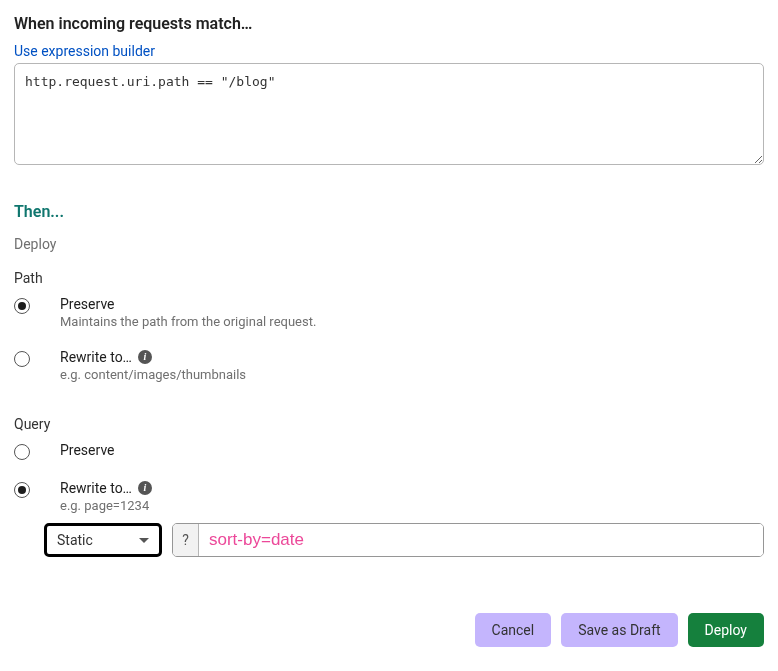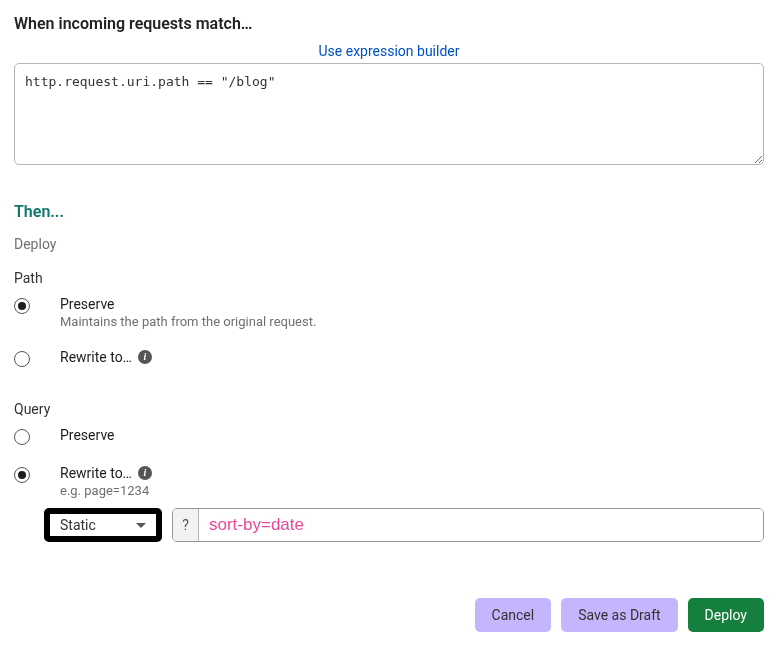--- a/index.html
+++ b/index.html
@@ -12,21 +12,21 @@
     background: #fff;
     width: 778px;
   }
   h3.section-title {
     font-size: 16px;
     font-weight: 600;
     margin: 0 0 10px 0;
     color: #222;
   }
   .link-row {
-    text-align: center;
+    text-align: left;
     margin-bottom: 4px;
   }
   .link {
     color: #0051c3;
     font-size: 14px;
     cursor: pointer;
   }
   textarea.expr {
     width: 100%;
     height: 102px;
@@ -119,21 +119,21 @@
     margin-top: 10px;
     margin-left: 30px;
   }
   .select-wrap {
     position: relative;
     width: 118px;
   }
   .select-box {
     width: 100%;
     height: 34px;
-    border: 6px solid #000000;
+    border: 3px solid #000000;
     border-radius: 5px;
     background: #fff;
     display: flex;
     align-items: center;
     padding: 0 10px;
     font-size: 14px;
     color: #333;
     cursor: pointer;
     justify-content: space-between;
   }
@@ -223,20 +223,21 @@
 
 <div class="spacer-sm"></div>
 
 <div class="radio-row">
   <span class="radio-outer"></span>
   <div class="radio-col">
     <div class="opt-label">
       <span>Rewrite to…</span>
       <span class="info-icon">i</span>
     </div>
+    <div class="opt-hint">e.g. content/images/thumbnails</div>
   </div>
 </div>
 
 <div class="spacer-md"></div>
 
 
 <div class="group-label">Query</div>
 
 <div class="radio-row">
   <span class="radio-outer"></span>

